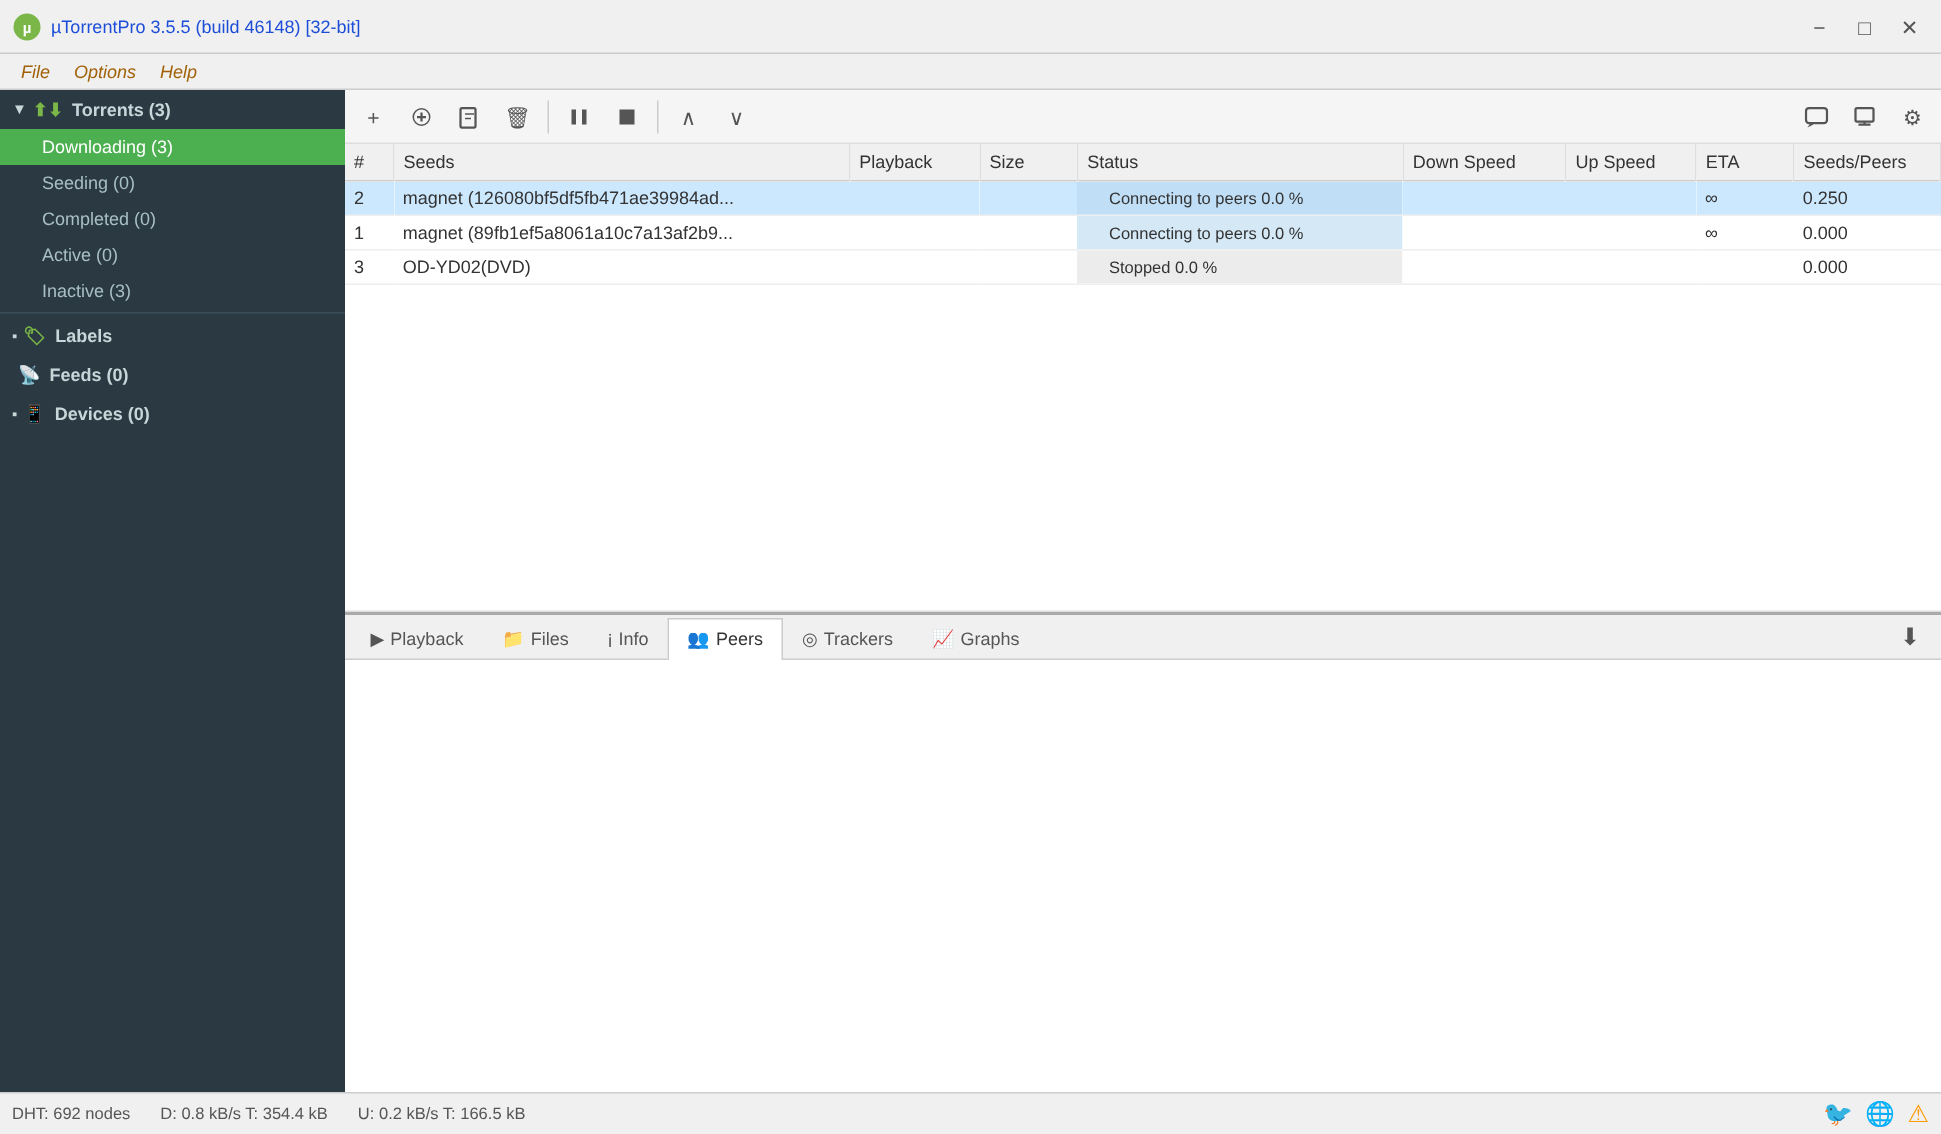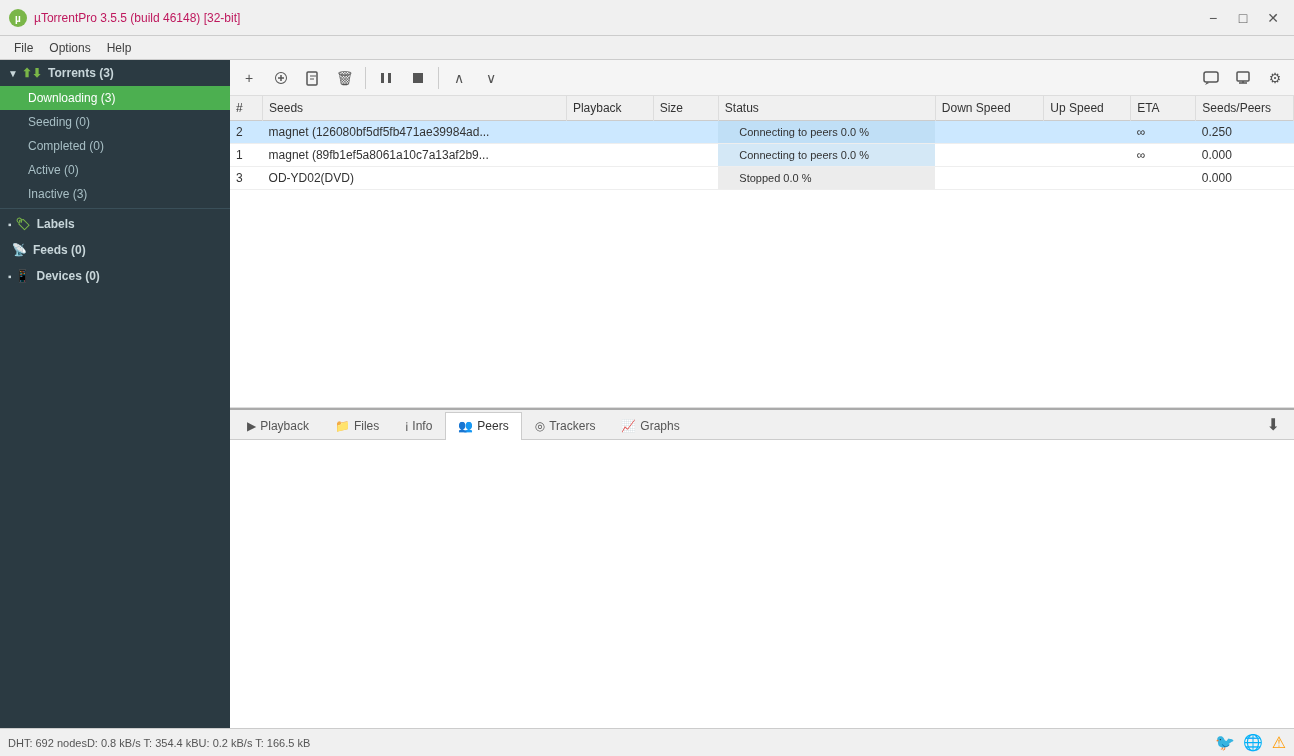--- a/index.html
+++ b/index.html
@@ -8,34 +8,34 @@
     
     .title-bar {
       background: #f0f0f0;
       height: 36px;
       display: flex;
       align-items: center;
       padding: 0 8px;
       border-bottom: 1px solid #ccc;
     }
     .title-bar-icon { width: 20px; height: 20px; margin-right: 6px; }
-    .title-bar-title { flex: 1; font-size: 12px; color: #be185d; }
+    .title-bar-title { flex: 1; font-size: 12px; color: #1d4ed8; }
     .title-bar-controls { display: flex; gap: 4px; }
     .title-bar-btn { width: 26px; height: 26px; border: none; background: transparent; cursor: pointer; font-size: 14px; color: #555; display: flex; align-items: center; justify-content: center; }
 
     
     .menu-bar {
       background: #f0f0f0;
       height: 24px;
       display: flex;
       align-items: center;
       padding: 0 6px;
       border-bottom: 1px solid #ccc;
     }
-    .menu-item { padding: 2px 8px; cursor: pointer; font-size: 12px; color: #404040; }
+    .menu-item { padding: 2px 8px; cursor: pointer; font-size: 12px; color: #a16207; font-style: italic; }
 
     
     .main-layout {
       display: flex;
       height: calc(756px - 36px - 24px - 28px);
     }
 
     
     .sidebar {
       width: 230px;
@@ -211,20 +211,21 @@
     
     .status-bar {
       height: 28px;
       background: #f0f0f0;
       border-top: 1px solid #ccc;
       display: flex;
       align-items: center;
       padding: 0 8px;
       font-size: 11px;
       color: #555;
+      gap: 20px;
     }
     .status-bar-right {
       margin-left: auto;
       display: flex;
       align-items: center;
       gap: 8px;
     }
   </style>
 </head>
 <body>

